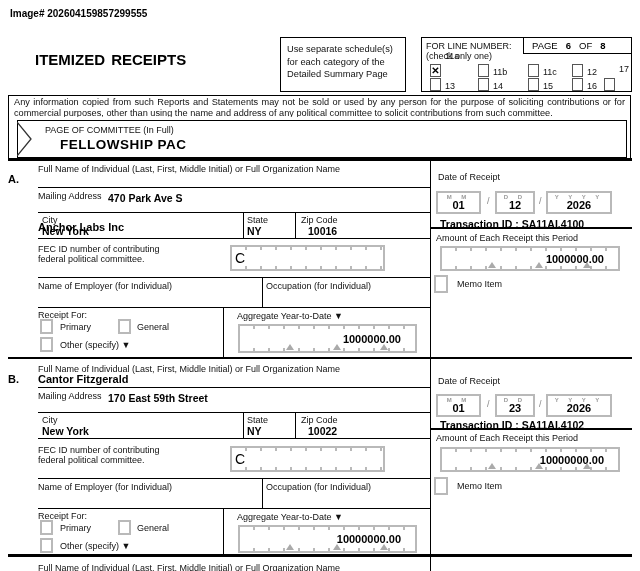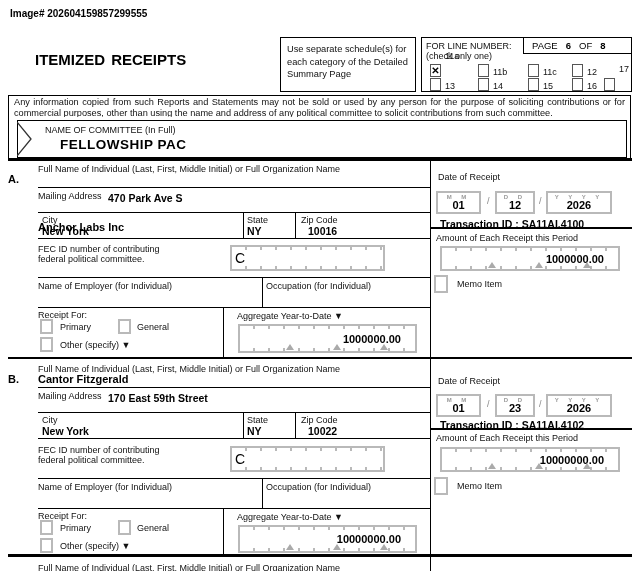--- a/index.html
+++ b/index.html
@@ -43,21 +43,21 @@
   .pgbox .pv { font-weight:bold; }
 </style>
 </head>
 <body>
 
 <div class="page">
 
   <div class="imgno" style="left:10px; top:8px;">Image# 202604159857299555</div>
   <div class="ttl" style="left:10px; top:51px;margin-left:25px;">ITEMIZED RECEIPTS</div>
 
-  <div class="box" style="left:280px; top:37px; width:136px; height:55px;">
+  <div class="box" style="left:280px; top:37px; width:126px; height:55px;">
     <div class="disc" style="position:static; padding:5px 6px; font-size:9.3px; line-height:12.5px; text-align:left;">Use separate schedule(s) for each category of the Detailed Summary Page</div>
   </div>
 
   <div class="box" style="left:421px; top:37px; width:211px; height:55px;">
     <div class="lbl" style="left:4px; top:3px;">FOR LINE NUMBER:</div>
     <div class="lbl" style="left:4px; top:13px;">(check only one)</div>
     <div class="pgbox" style="left:101px; top:0; width:109px; height:16px;">
       <span>PAGE</span>
       <span class="pv">6</span>
       <span>OF</span>
@@ -87,21 +87,21 @@
 
   <div class="box" style="left:8px; top:95px; width:623px; height:23px;">
     <div class="disc" style="position:static; padding:1px 5px;">Any information copied from such Reports and Statements may not be sold or used by any person for the purpose of soliciting contributions or for commercial purposes, other than using the name and address of any political committee to solicit contributions from such committee.</div>
   </div>
 
   <div class="box" style="left:8px; top:116.5px; width:623px; height:43px; border-top:none;"></div>
   <div class="box" style="left:17px; top:120px; width:610px; height:38px;">
     <svg width="16" height="34" style="position:absolute; left:-1px; top:1px;">
       <polyline points="0,0 14,17 0,34" fill="none" stroke="#333" stroke-width="1.3"></polyline>
     </svg>
-    <div class="lbl" style="left:27px; top:4px;">NAME OF COMMITTEE (In Full)</div>
+    <div class="lbl" style="left:27px; top:4px;">PAGE OF COMMITTEE (In Full)</div>
     <div class="committee-name" style="left:27px; top:16px;">FELLOWSHIP PAC</div>
   </div>
 
   <div class="hline thick" style="left:8px; top:158px; width:624px;"></div>
   <div class="hline thick" style="left:8px; top:356.5px; width:624px;"></div>
   <div class="hline thick" style="left:8px; top:554px; width:624px;"></div>
 
   <div class="entry" style="top:160px; height:197px;">
     <div class="vline" style="left:430px; top:0; height:197px;"></div>
     <div class="lbl" style="left:38px; top:4px;">Full Name of Individual (Last, First, Middle Initial) or Full Organization Name</div>

